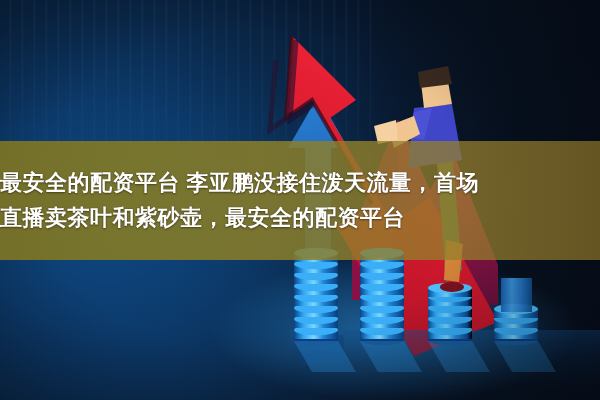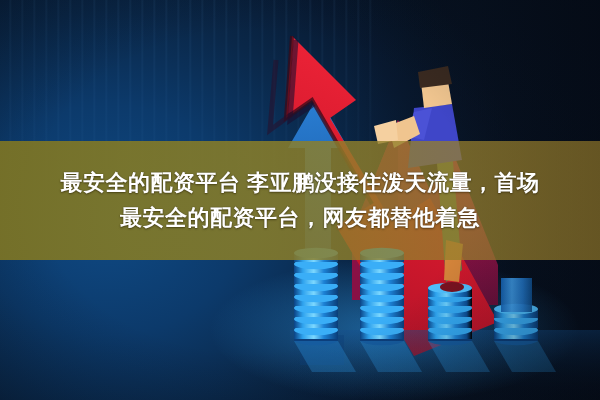--- a/index.html
+++ b/index.html
@@ -48,21 +48,21 @@
        rgba(124,116,36,.93) 0%,
        rgba(131,122,38,.90) 22%,
        rgba(138,126,40,.86) 44%,
        rgba(146,128,42,.80) 62%,
        rgba(150,126,44,.74) 78%,
        rgba(142,116,40,.70) 100%);
     mix-blend-mode:normal;
   }
   .band-inner{
     position:absolute;left:0;top:141px;width:600px;height:119px;
-    display:flex;flex-direction:column;align-items:center;justify-content:center;
+    display:flex;flex-direction:column;align-items:flex-start;justify-content:center;
     gap:6px;
   }
   .title-line{
     color:#ffffff;
     font-size:22px;
     font-weight:bold;
     letter-spacing:.5px;
     line-height:1.28;
     white-space:nowrap;
     text-shadow:0 1px 2px rgba(40,30,0,.55), 0 0 1px rgba(0,0,0,.5);
@@ -258,16 +258,16 @@
       <path d="M418 72 L448 66 L452 84 L420 88 Z" fill="#3a2a20"></path>
     </g>
   </svg>
   </div>
 
   <div class="bg-vignette"></div>
 
   <div class="band"></div>
   <div class="band-inner">
     <div class="title-line">最安全的配资平台 李亚鹏没接住泼天流量，首场</div>
-    <div class="title-line">最安全的配资平台，网友都替他着急</div>
+    <div class="title-line">直播卖茶叶和紫砂壶，最安全的配资平台</div>
   </div>
 
 </div>
 
 </body></html>

